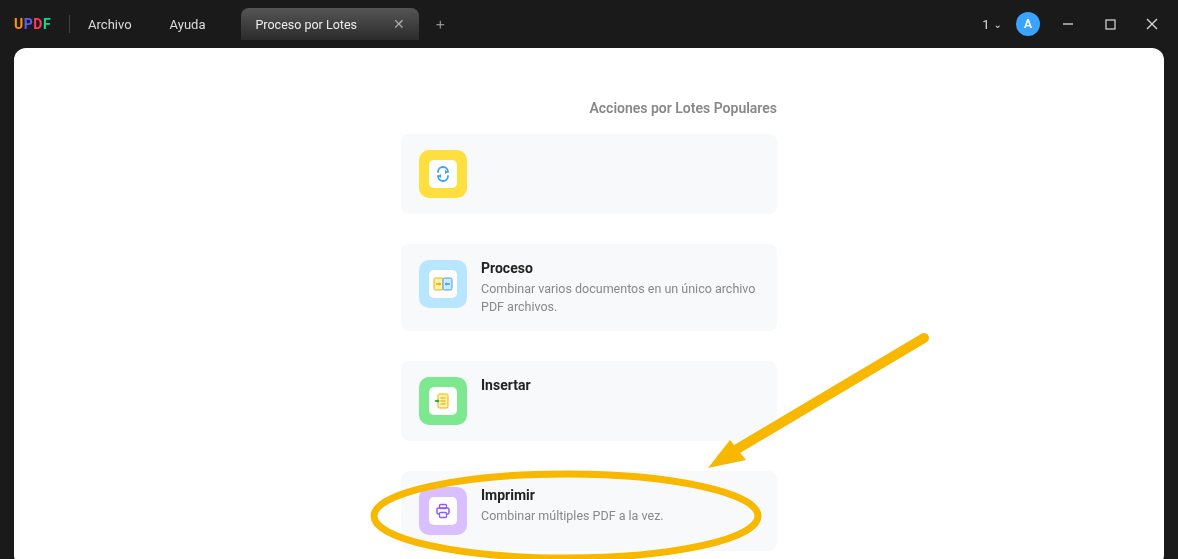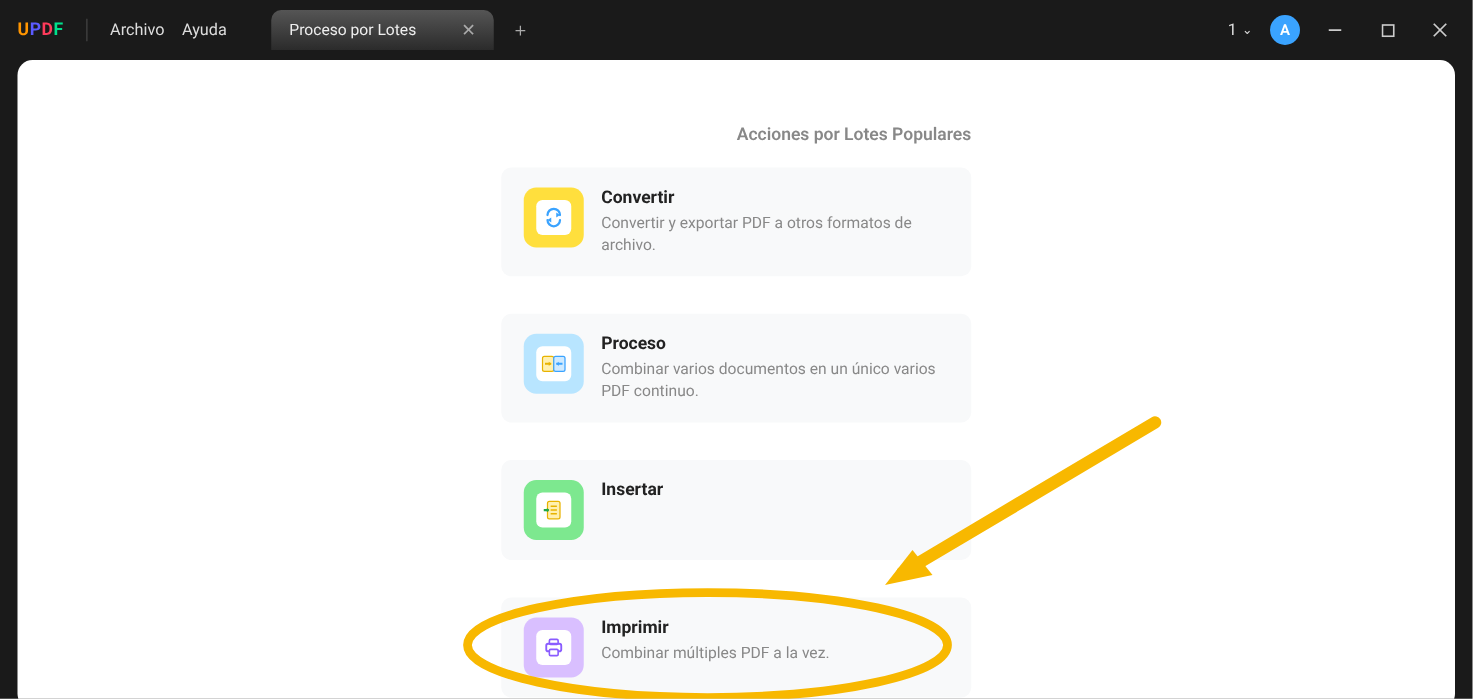--- a/index.html
+++ b/index.html
@@ -30,21 +30,21 @@
   .logo .d { color: #ff3b5b; }
   .logo .f { color: #00e08c; }
   .divider {
     width: 1px;
     height: 18px;
     background: #444;
     margin: 0 18px;
   }
   .menu {
     display: flex;
-    gap: 14px;
+    gap: 38px;
     color: #ddd;
   }
   .menu-item { cursor: pointer; }
   .tabs {
     display: flex;
     align-items: center;
     margin-left: 36px;
   }
   .tab {
     background: linear-gradient(180deg, #555 0%, #2b2b2b 100%);
@@ -219,42 +219,38 @@
         <div class="icon-box icon-convert">
           <div class="icon-inner">
             <svg width="18" height="18" viewBox="0 0 18 18">
               <path d="M4 7 A5 5 0 0 1 14 7" fill="none" stroke="#3aa3ff" stroke-width="1.8" stroke-linecap="round"></path>
               <polygon points="14,7 11,5 11,9" fill="#3aa3ff"></polygon>
               <path d="M14 11 A5 5 0 0 1 4 11" fill="none" stroke="#3aa3ff" stroke-width="1.8" stroke-linecap="round"></path>
               <polygon points="4,11 7,9 7,13" fill="#3aa3ff"></polygon>
             </svg>
           </div>
         </div>
-        <div class="action-text">
-          <div class="action-title">Convertir</div>
-          <div class="action-desc">Convertir y exportar PDF a otros formatos de archivo.</div>
-        </div>
       </div>
 
       <div class="action-card">
         <div class="icon-box icon-combine">
           <div class="icon-inner">
             <svg width="20" height="18" viewBox="0 0 20 18">
               <rect x="1" y="3" width="9" height="12" rx="1.5" fill="#fff0b0" stroke="#e8b300" stroke-width="1"></rect>
               <rect x="10" y="3" width="9" height="12" rx="1.5" fill="#cfeaff" stroke="#3aa3ff" stroke-width="1"></rect>
               <line x1="3" y1="9" x2="8" y2="9" stroke="#e8b300" stroke-width="1.6"></line>
               <polygon points="8,9 6,7.3 6,10.7" fill="#e8b300"></polygon>
               <line x1="17" y1="9" x2="12" y2="9" stroke="#3aa3ff" stroke-width="1.6"></line>
               <polygon points="12,9 14,7.3 14,10.7" fill="#3aa3ff"></polygon>
             </svg>
           </div>
         </div>
         <div class="action-text">
           <div class="action-title">Proceso</div>
-          <div class="action-desc">Combinar varios documentos en un único varios PDF continuo.</div>
+          <div class="action-desc">Combinar varios documentos en un único archivo PDF archivos.</div>
         </div>
       </div>
 
       <div class="action-card">
         <div class="icon-box icon-insert">
           <div class="icon-inner">
             <svg width="18" height="18" viewBox="0 0 18 18">
               <rect x="4" y="2" width="10" height="14" rx="1.5" fill="#fff0b0" stroke="#e8b300" stroke-width="1"></rect>
               <line x1="6.5" y1="6" x2="11.5" y2="6" stroke="#e8b300" stroke-width="1.2"></line>
               <line x1="6.5" y1="9" x2="11.5" y2="9" stroke="#e8b300" stroke-width="1.2"></line>

